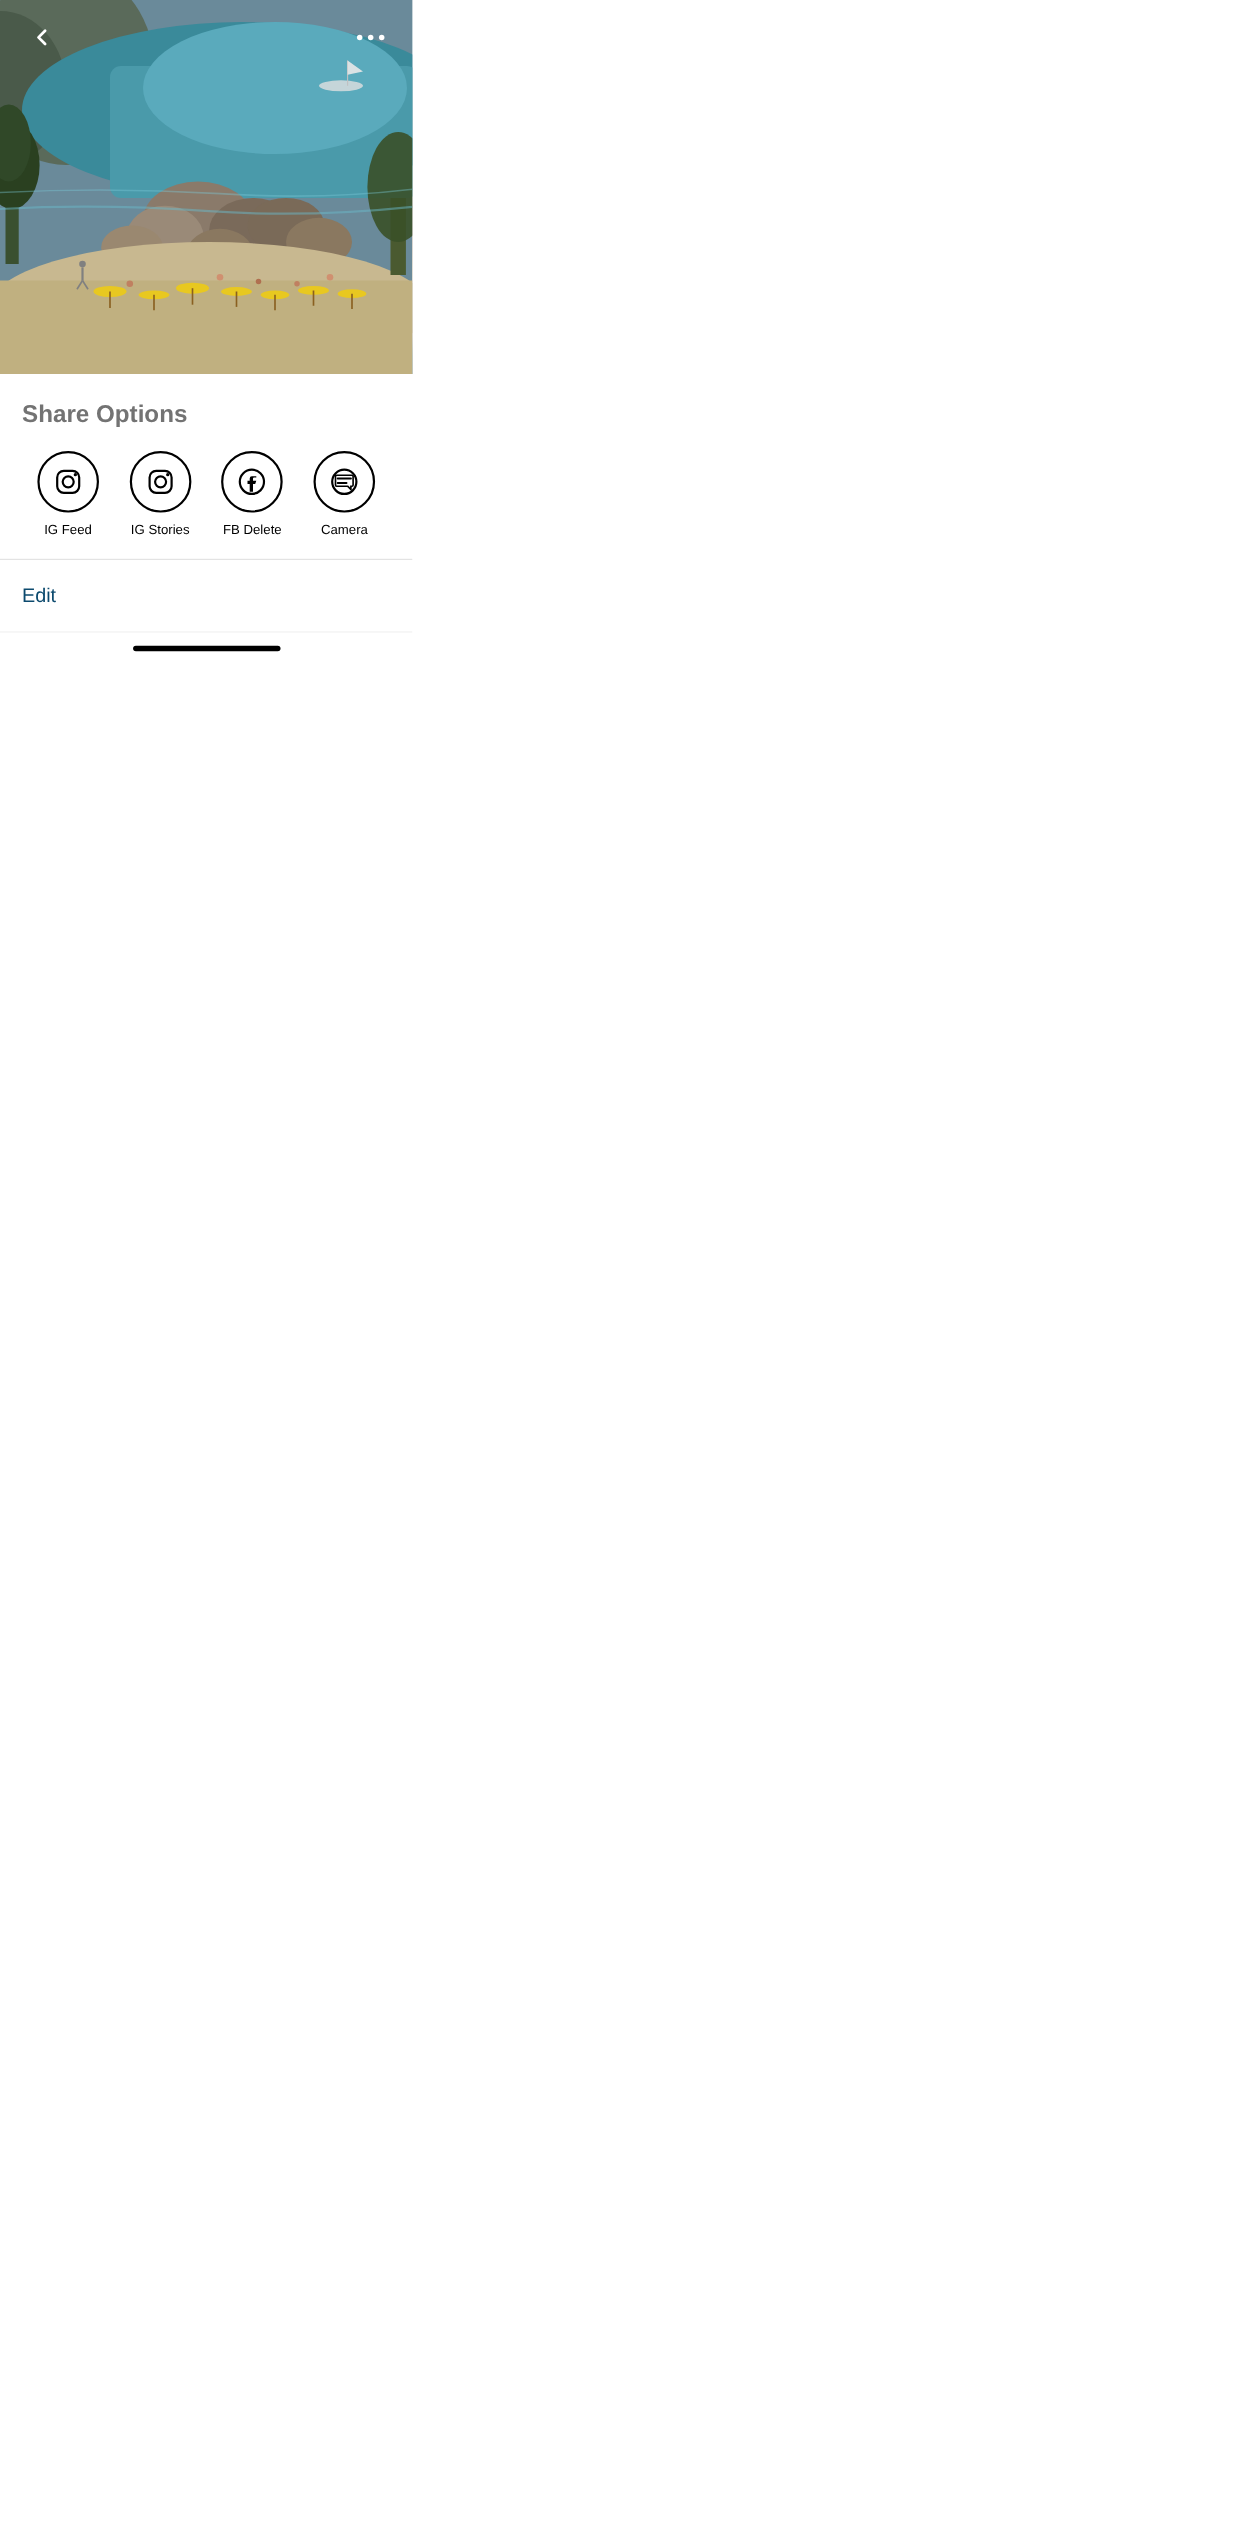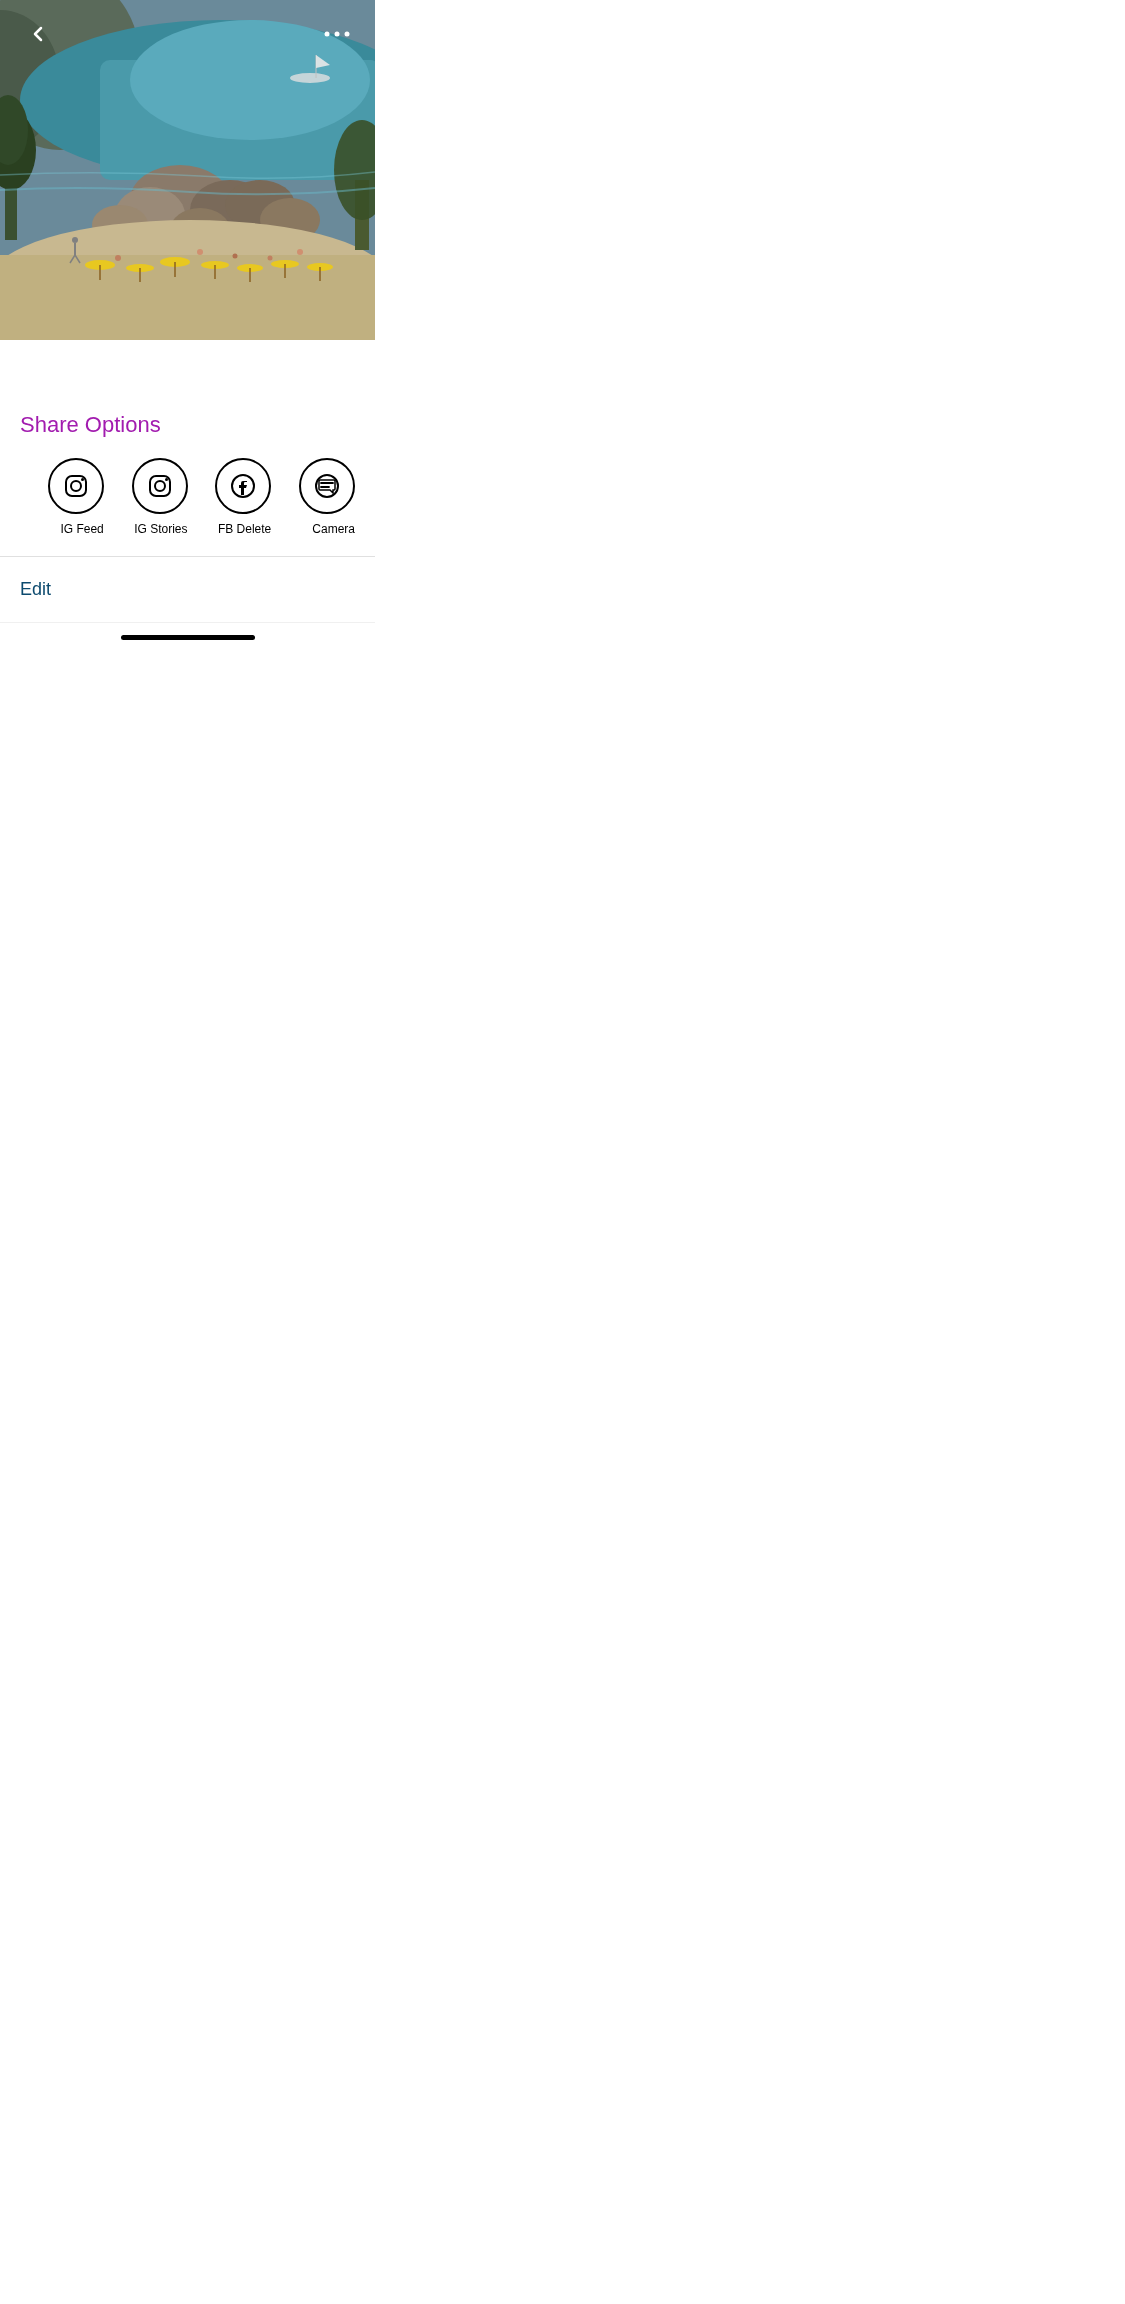--- a/index.html
+++ b/index.html
@@ -82,36 +82,35 @@
       background: #fff;
       padding: 0;
     }
 
     .share-options-section {
       padding: 24px 20px 20px;
     }
 
     .share-options-title {
       font-size: 22px;
-      font-weight: 400;
-      color: #a21caf;
+      font-weight: 700;
+      color: #737373;
       margin-bottom: 20px;
-      margin-top: 48px;
     }
 
     .share-icons-row {
       display: flex;
       justify-content: flex-start;
       gap: 0;
     }
 
     .share-icon-item {
       display: flex;
       flex-direction: column;
-      align-items: flex-end;
+      align-items: center;
       cursor: pointer;
       flex: 1;
       max-width: 90px;
     }
 
     .share-icon-circle {
       width: 56px;
       height: 56px;
       border: 2px solid #000;
       border-radius: 50%;

